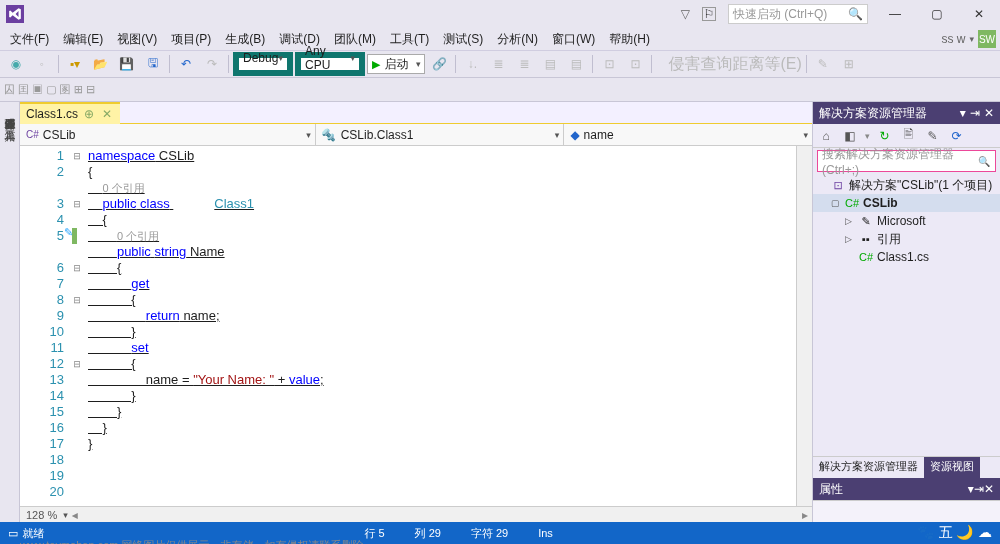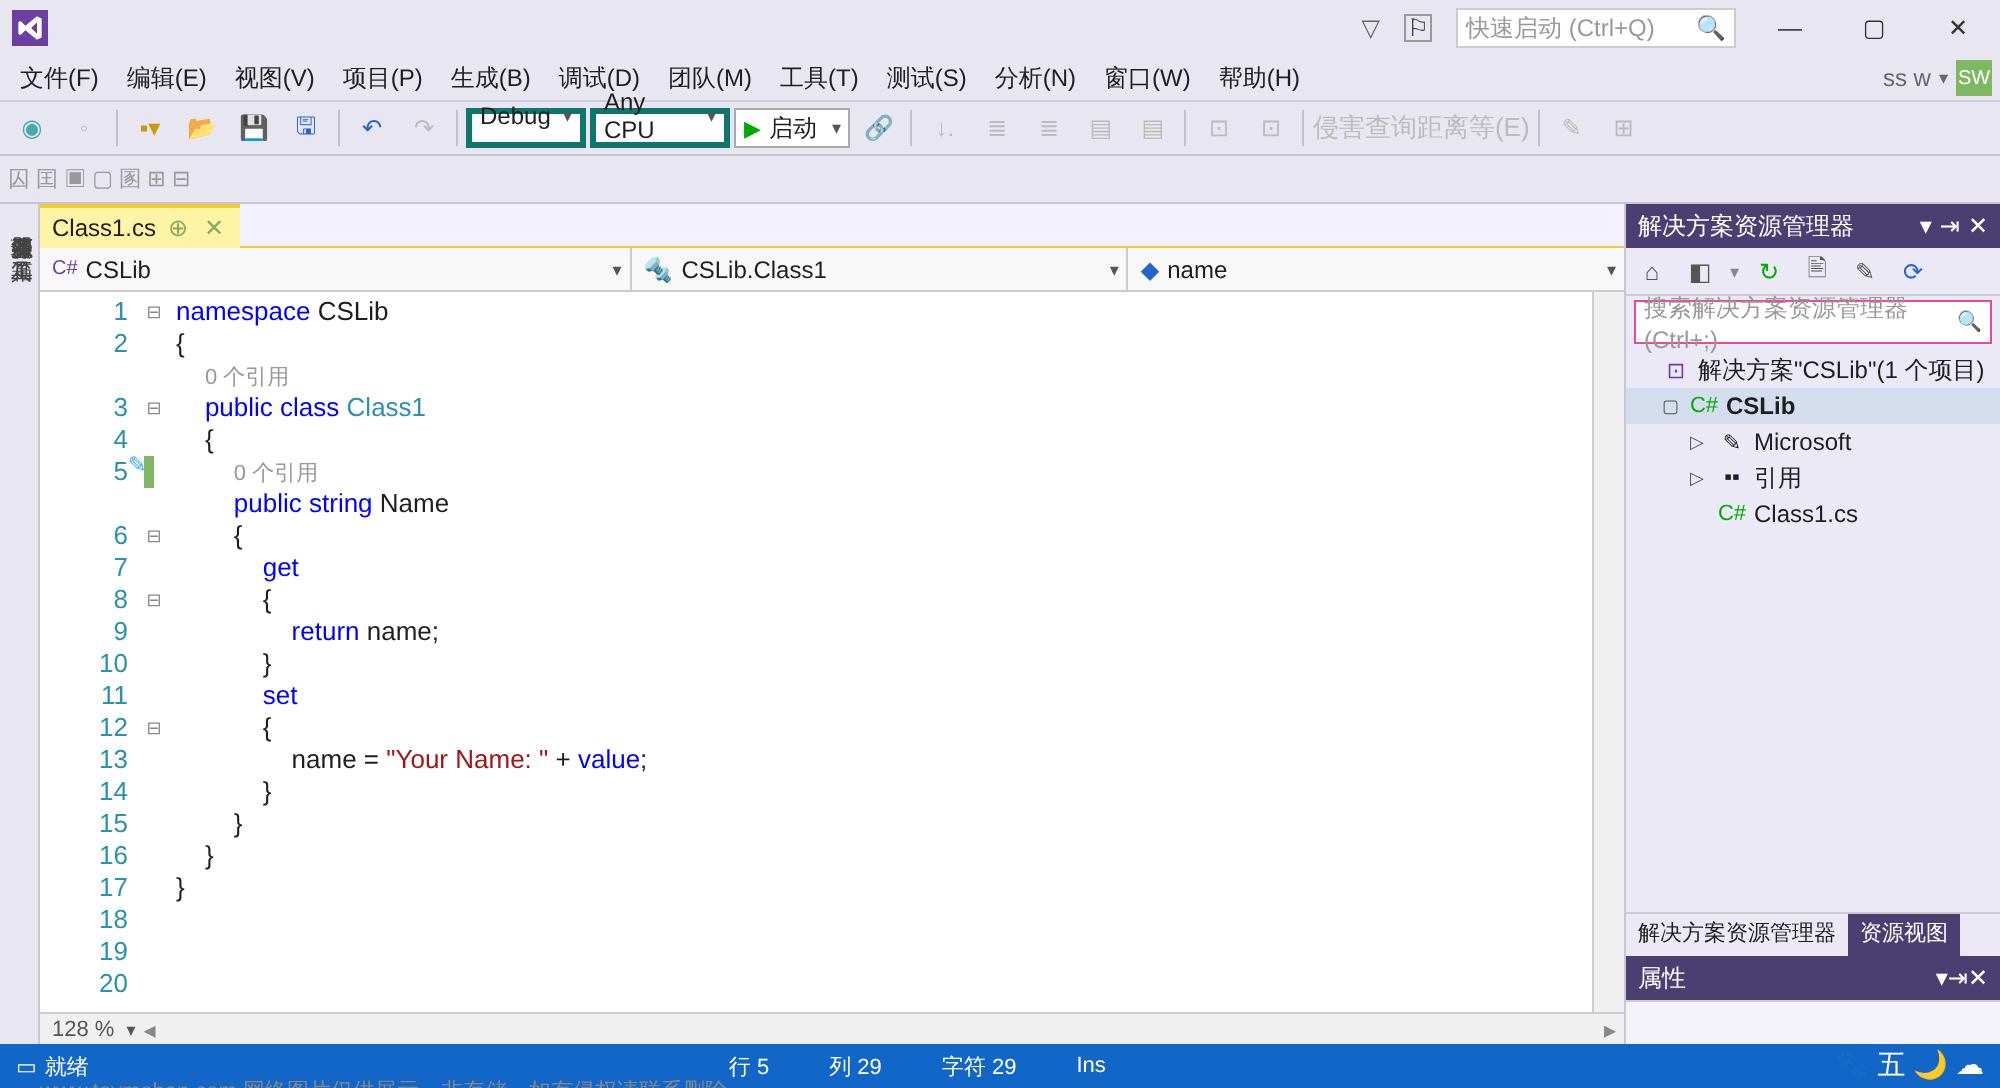--- a/index.html
+++ b/index.html
@@ -12,21 +12,21 @@
 .title-icons { display:flex; align-items:center; gap:12px; }
 .search-launch { width:140px; height:20px; border:1px solid #ccc; background:#fff; padding:0 4px; color:#999; display:flex; align-items:center; }
 .win-btn { width:30px; height:20px; display:flex; align-items:center; justify-content:center; color:#333; cursor:pointer; }
 .menubar { height:22px; background:#e8e6f0; display:flex; align-items:center; padding:0 4px; gap:2px; }
 .menu-item { padding:2px 6px; cursor:pointer; }
 .menu-right { margin-left:auto; display:flex; align-items:center; gap:4px; }
 .sw-badge { width:18px; height:18px; background:#7fb862; color:#fff; display:flex; align-items:center; justify-content:center; font-size:10px; }
 .toolbar { height:28px; background:#e8e6f0; border-top:1px solid #d0cde0; border-bottom:1px solid #c8c6d6; display:flex; align-items:center; padding:0 4px; gap:2px; }
 .tool-btn { width:24px; height:22px; display:flex; align-items:center; justify-content:center; cursor:pointer; color:#555; position:relative; }
 .tool-sep { width:1px; height:18px; background:#c0bed0; margin:0 2px; }
-.tool-combo { height:20px; border:3px solid #0f766e; background:#fff; padding:0 18px 12px 4px; display:flex; align-items:center; position:relative; cursor:pointer; }
+.tool-combo { height:20px; border:6px solid #0f766e; background:#fff; padding:0 18px 12px 4px; display:flex; align-items:center; position:relative; cursor:pointer; }
 .tool-combo::after { content:"▾"; position:absolute; right:4px; font-size:9px; color:#555; }
 .start-btn { height:20px; border:1px solid #aaa; background:#fff; padding:0 16px 0 4px; display:flex; align-items:center; gap:4px; cursor:pointer; position:relative; }
 .start-btn::after { content:"▾"; position:absolute; right:4px; font-size:9px; color:#555; }
 .play { color:#0a0; font-size:11px; }
 .toolbar2 { height:24px; background:#e8e6f0; border-bottom:1px solid #c8c6d6; display:flex; align-items:center; padding:0 4px; gap:4px; color:#999; font-size:11px; }
 .main { display:flex; height:calc(544px - 28px - 22px - 28px - 24px - 22px); }
 .left-tabs { width:20px; background:#e8e6f0; border-right:1px solid #c8c6d6; display:flex; flex-direction:column; padding-top:2px; }
 .vtab { writing-mode:vertical-rl; padding:6px 2px; font-size:11px; color:#444; cursor:pointer; }
 .editor-area { flex:1; display:flex; flex-direction:column; background:#fff; }
 .filetab-row { height:22px; background:#f3f0ff; border-bottom:1px solid #efcc2f; display:flex; align-items:center; }
@@ -35,25 +35,25 @@
 .navbar { height:22px; background:#f8f8f8; border-bottom:1px solid #ccc; display:flex; }
 .nav-combo { flex:1; border-right:1px solid #ccc; padding:0 6px; display:flex; align-items:center; gap:4px; cursor:pointer; position:relative; }
 .nav-combo:last-child { border-right:none; }
 .nav-combo::after { content:"▾"; position:absolute; right:4px; font-size:9px; color:#555; }
 .code-wrap { flex:1; display:flex; overflow:hidden; position:relative; font-family:Consolas,"Courier New",monospace; font-size:13px; }
 .gutter { width:50px; background:#fff; text-align:right; padding:2px 6px 0 0; color:#2b91af; }
 .gutter div { height:16px; line-height:16px; }
 .fold-col { width:14px; background:#fff; padding-top:2px; }
 .fold-col div { height:16px; display:flex; align-items:center; justify-content:center; font-size:9px; color:#888; cursor:pointer; }
 .code { flex:1; padding:2px 0 0 4px; background:#fff; position:relative; }
-.line { height:16px; line-height:16px; white-space:pre; }
+.line { height:16px; line-height:16px; white-space:pre;text-decoration:underline; }
 .line.active { background:#f4f0ee; }
 .change-bar { position:absolute; left:52px; width:5px; background:#7fb862; }
 .kw { color:#0000ff; }
-.type { color:#2b91af; }
+.type { color:#2b91af;margin-left:41px; }
 .str { color:#a31515; }
 .codelens { color:#999; font-size:11px; }
 .hscroll { height:16px; background:#f0f0f0; border-top:1px solid #ccc; display:flex; align-items:center; }
 .hscroll-info { padding:0 6px; font-size:11px; color:#555; }
 .vscroll { width:16px; background:#f0f0f0; border-left:1px solid #ccc; }
 .solution { width:188px; background:#ece9f6; border-left:1px solid #c8c6d6; display:flex; flex-direction:column; }
 .panel-hdr { height:22px; background:#4b3f72; color:#fff; display:flex; align-items:center; padding:0 6px; gap:4px; }
 .panel-hdr .sp { flex:1; }
 .panel-tb { height:24px; display:flex; align-items:center; padding:0 4px; gap:6px; border-bottom:1px solid #ccc; }
 .ptb-btn { width:18px; height:18px; display:flex; align-items:center; justify-content:center; cursor:pointer; color:#555; }
@@ -147,21 +147,21 @@
   <span class="tool-sep"></span>
   <span class="tool-btn" style="color:#bbb;">↓.</span>
   <span class="tool-btn" style="color:#bbb;">≣</span>
   <span class="tool-btn" style="color:#bbb;">≣</span>
   <span class="tool-btn" style="color:#bbb;">▤</span>
   <span class="tool-btn" style="color:#bbb;">▤</span>
   <span class="tool-sep"></span>
   <span class="tool-btn" style="color:#bbb;">⊡</span>
   <span class="tool-btn" style="color:#bbb;">⊡</span>
   <span class="tool-sep"></span>
-  <span style="color:#bbb;font-size:13px;">侵害查询距离等(E)</span>
+  <span style="color:#bbb;font-size:16px;margin-left:12px;">侵害查询距离等(E)</span>
   <span class="tool-sep"></span>
   <span class="tool-btn" style="color:#bbb;">✎</span>
   <span class="tool-btn" style="color:#bbb;">⊞</span>
 </div>
 
 <div class="toolbar2">
   <span>囚 囯 ▣ ▢ 圂 ⊞ ⊟</span>
 </div>
 
 <div class="main">

